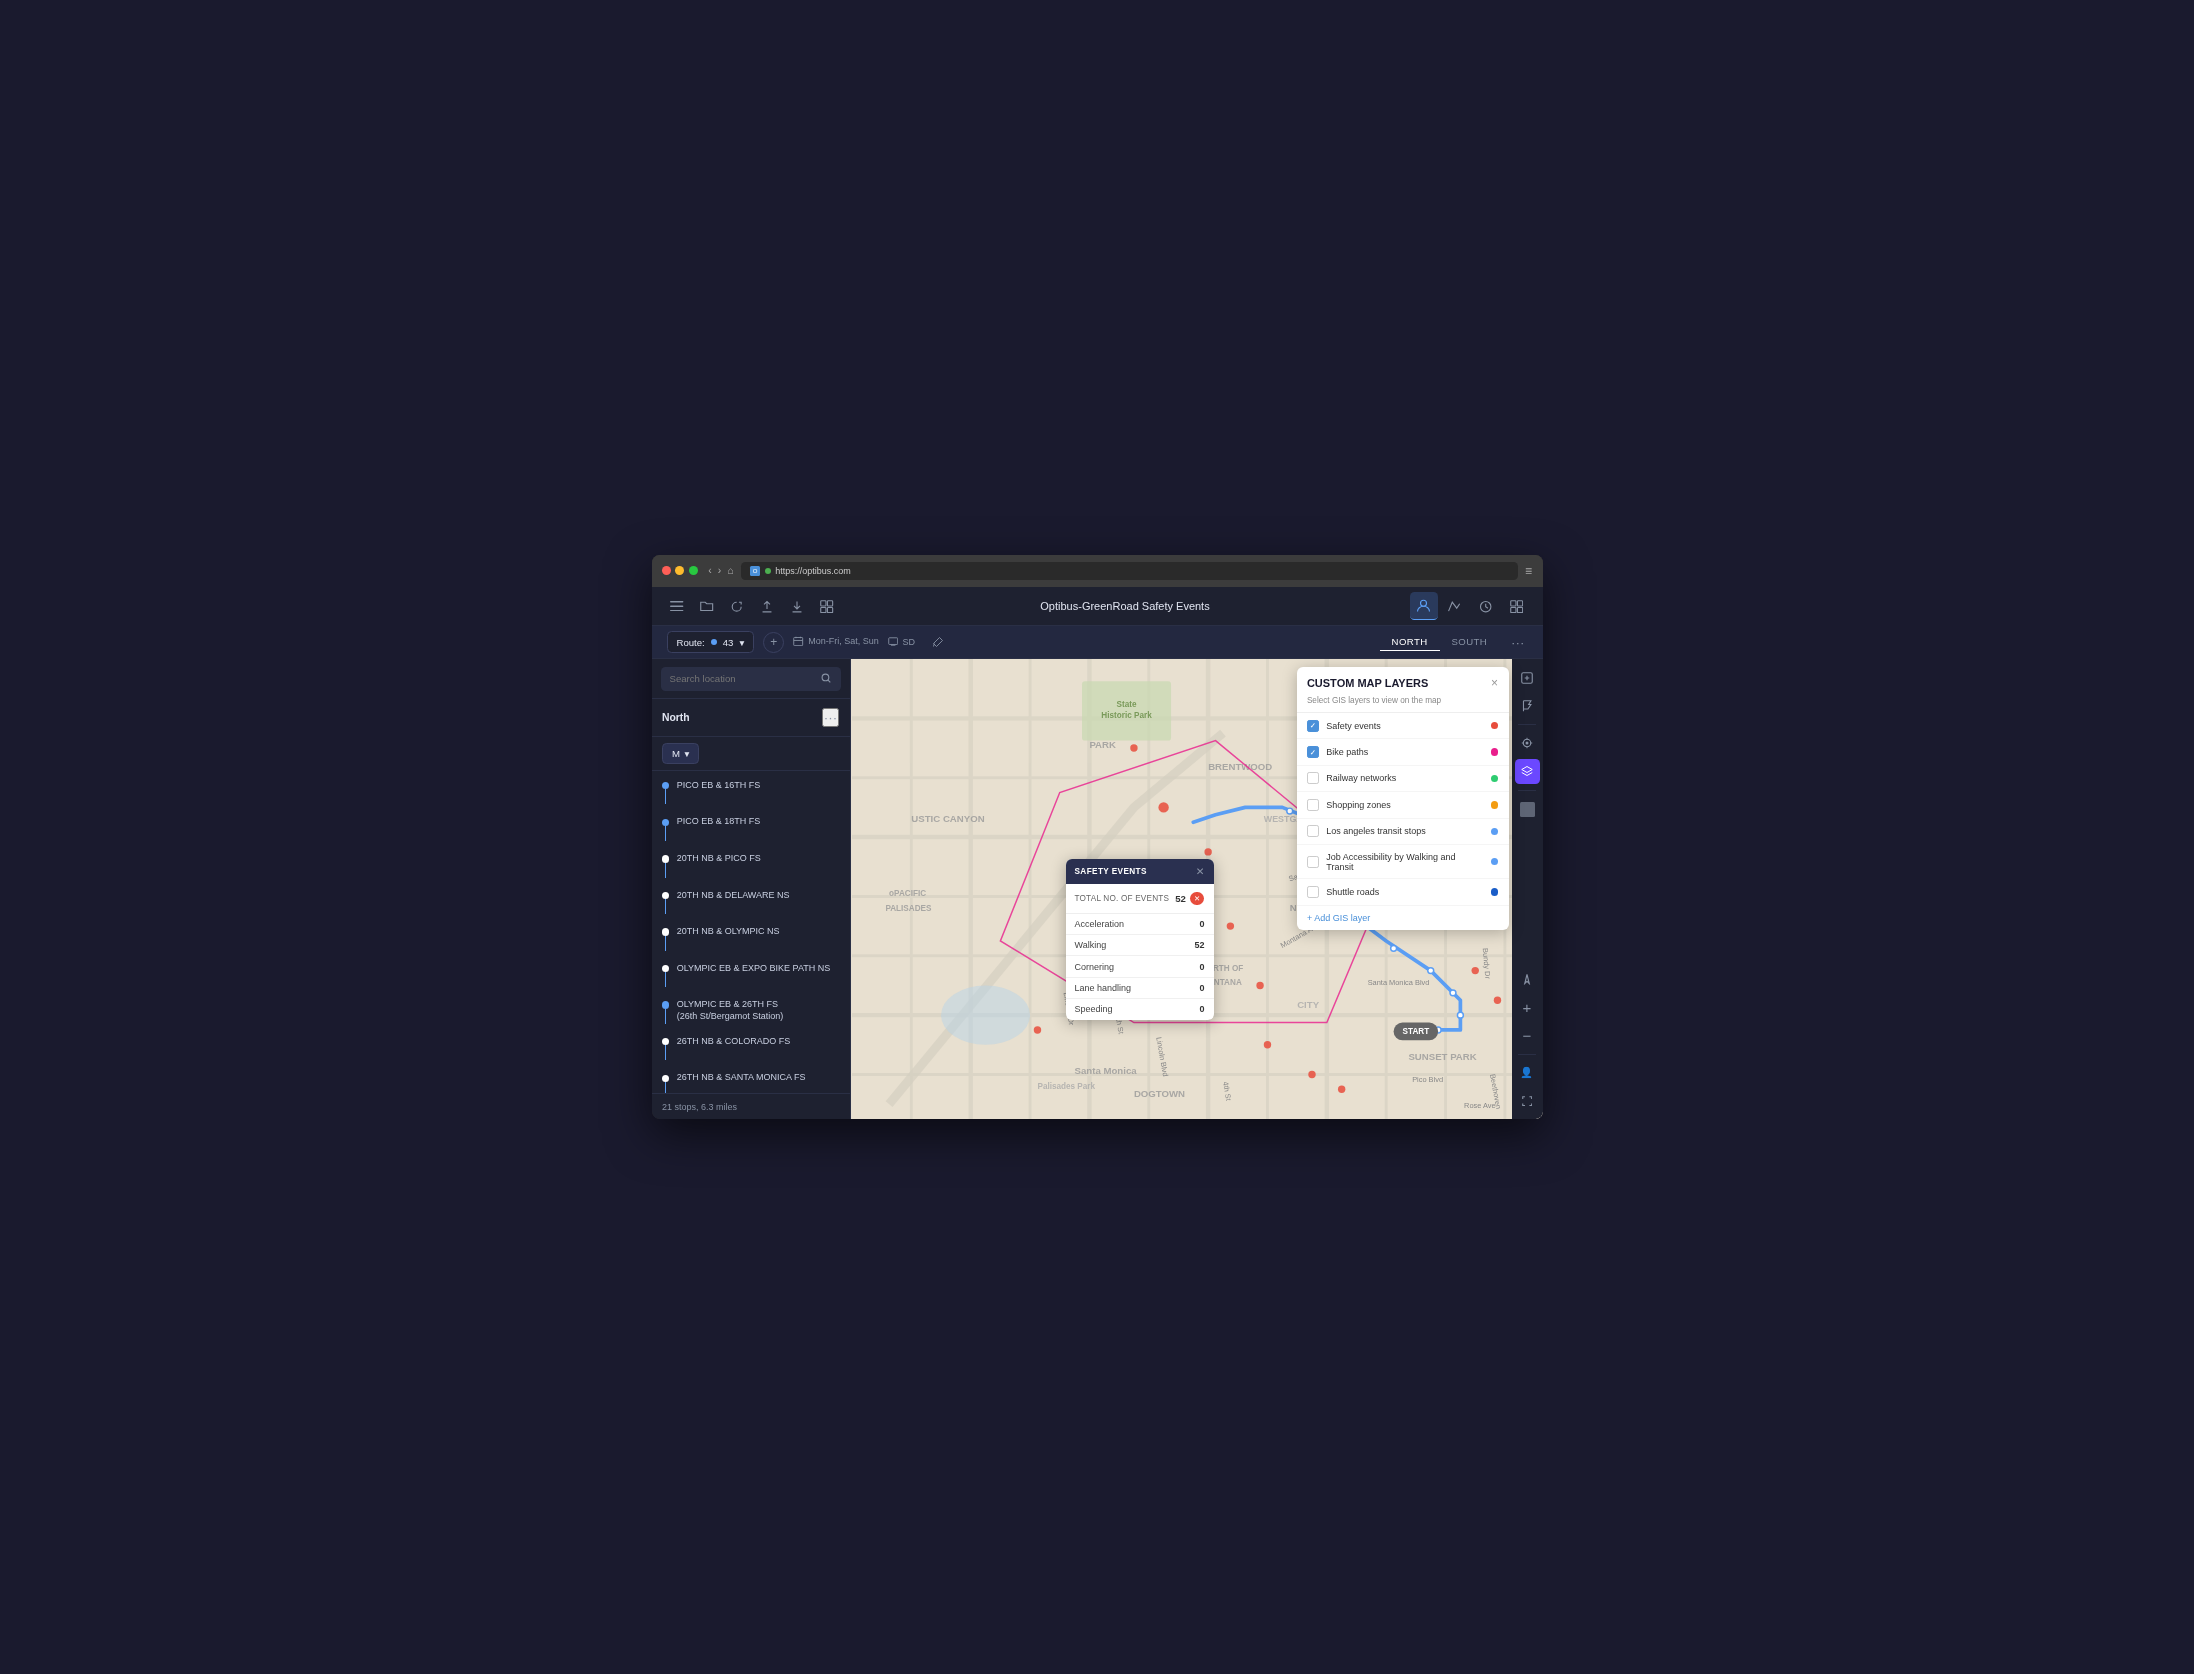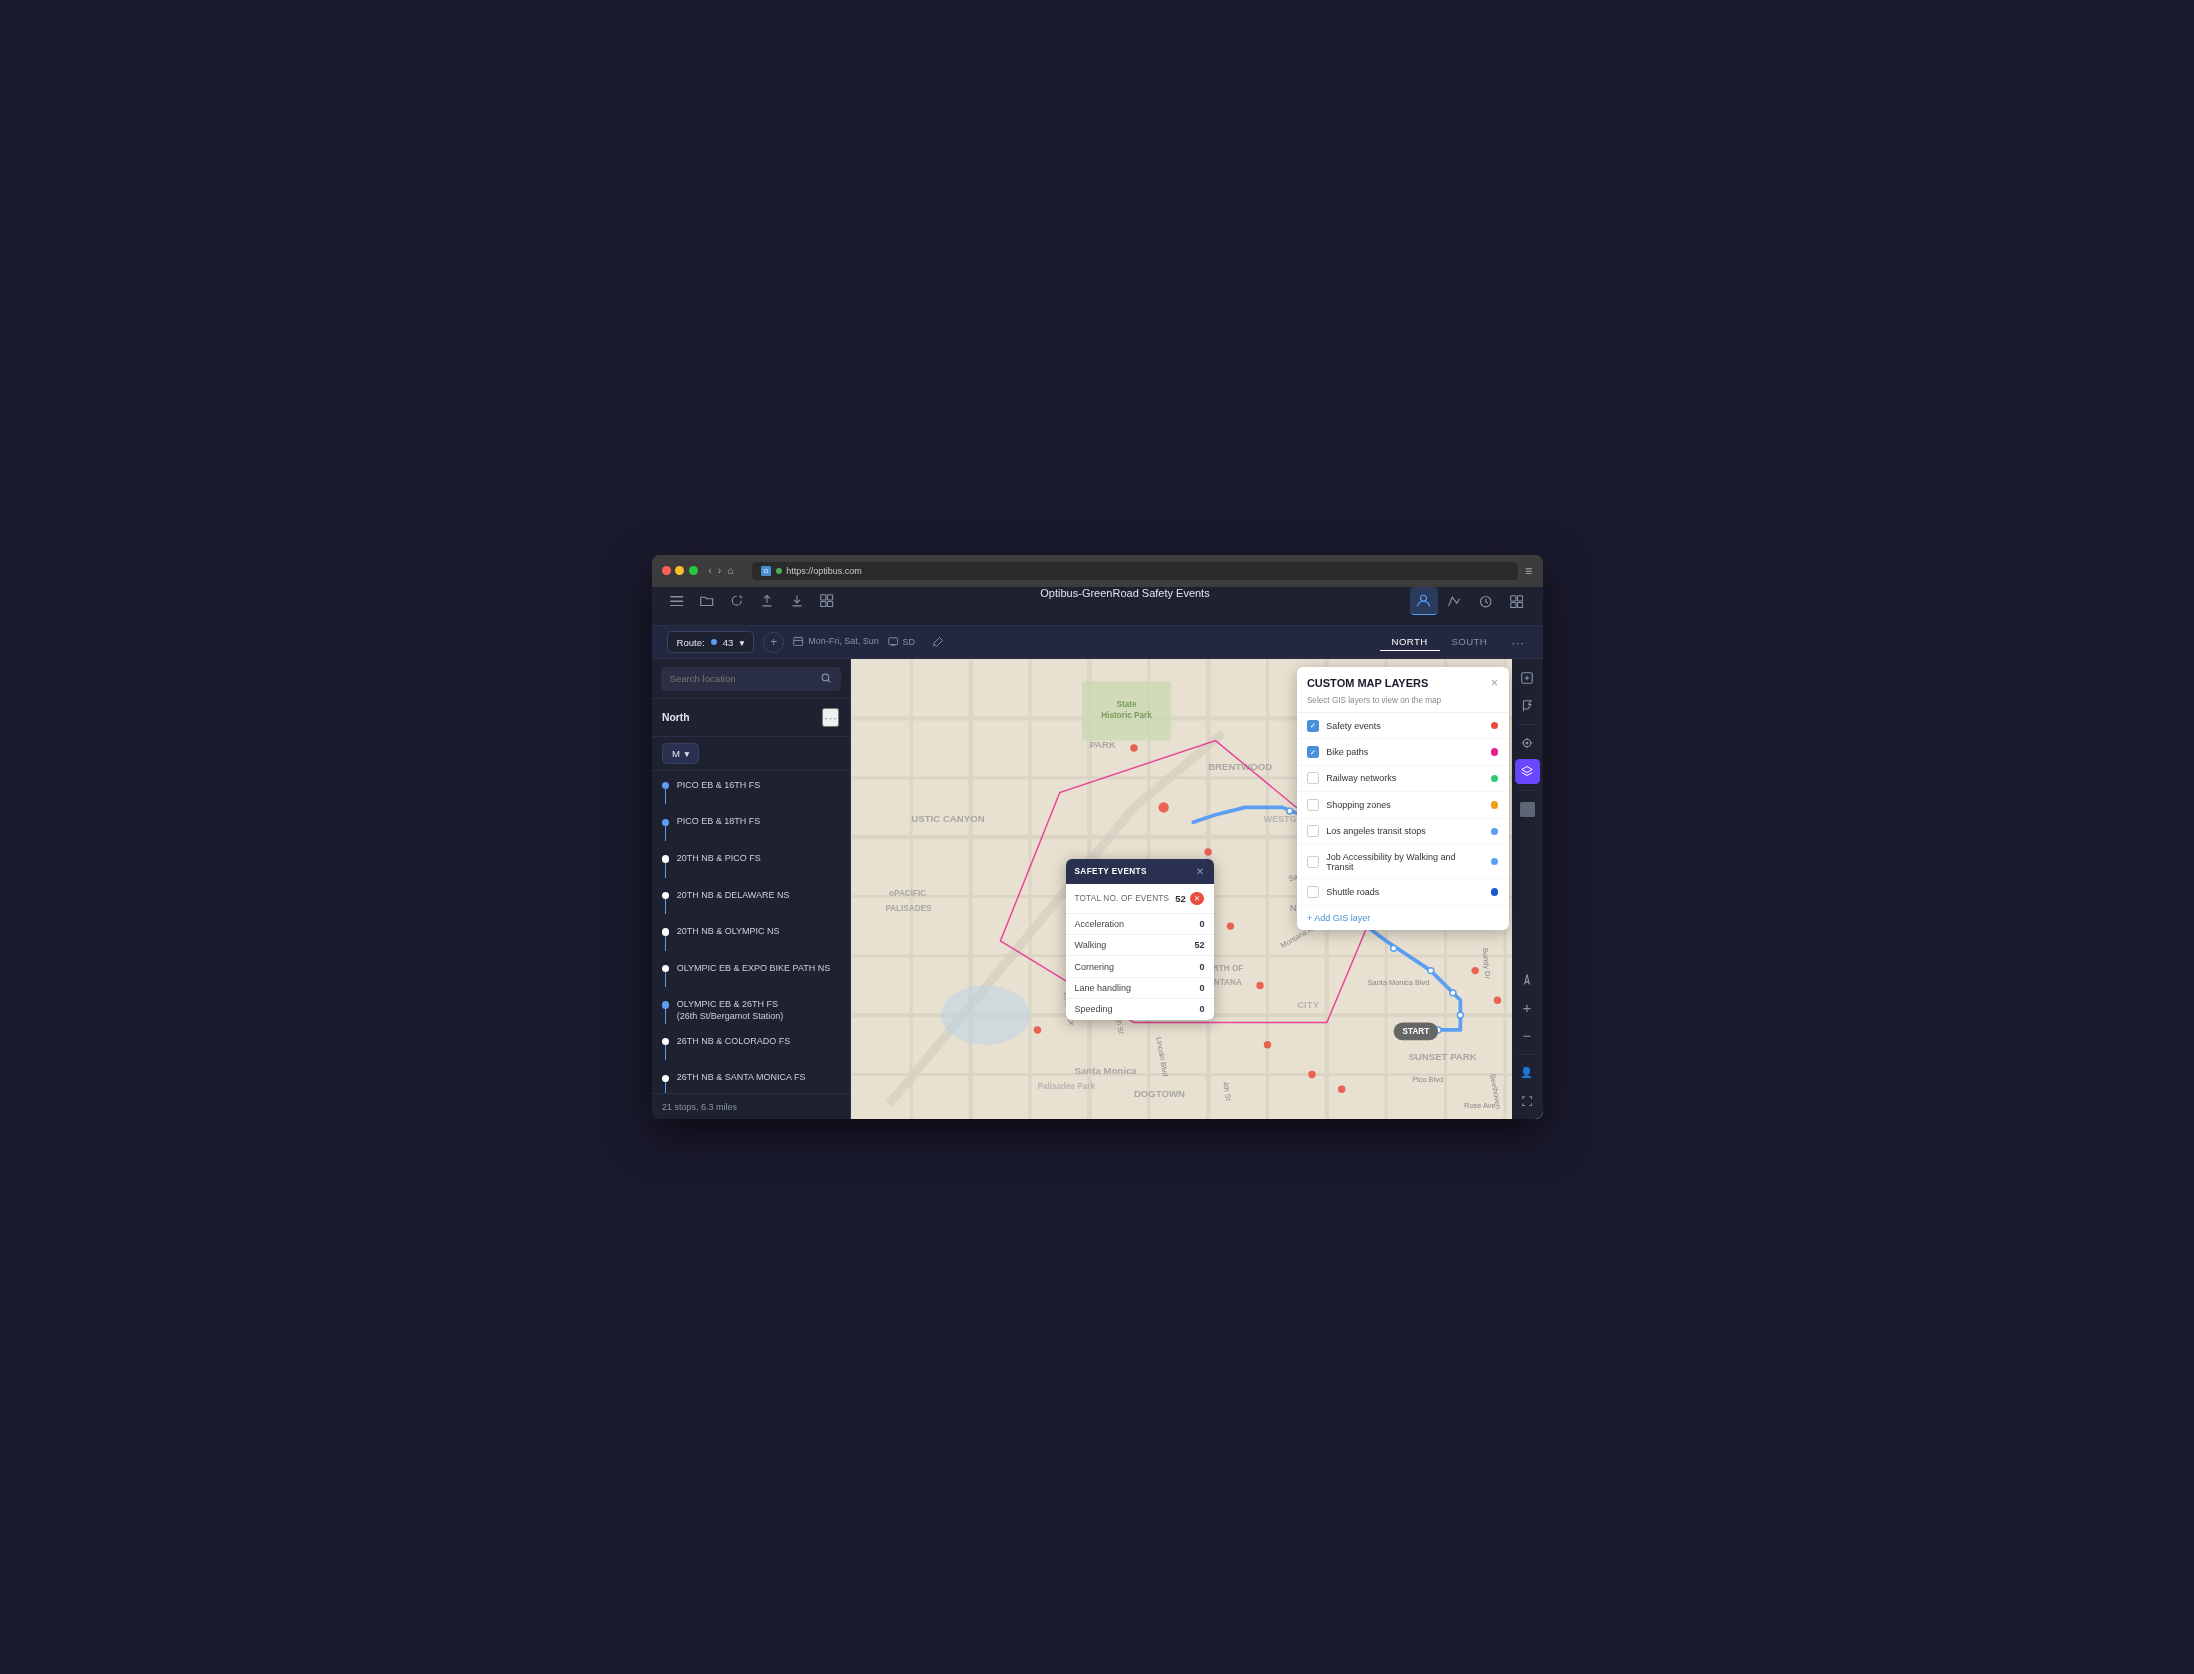--- a/index.html
+++ b/index.html
@@ -39,36 +39,35 @@
       color: #aaa; font-size: 10.4px; cursor: pointer; background: none; border: none;
     }
     .browser-url-bar {
       flex: 1;
       background: #2a2a2a;
       border-radius: 4.5px;
       padding: 3.7px 9px;
       display: flex;
       align-items: center;
       gap: 4.5px;
-      margin-left: 11px;
     }
     .favicon { width: 10.4px; height: 10.4px; border-radius: 1.5px; background: #4a90d9; display: flex; align-items: center; justify-content: center; font-size: 6px; color: white; }
     .url-text { color: #ccc; font-size: 9px; }
     .secure-dot { width: 6px; height: 6px; border-radius: 50%; background: #4caf50; }
     .browser-menu { color: #aaa; font-size: 12px; margin-left: auto; cursor: pointer; }
 
     
     .app-container { display: flex; flex-direction: column; height: 100%; }
 
     
     .top-toolbar {
       background: #1e2130;
       padding: 0 12px;
       display: flex;
-      align-items: flex-start;
+      align-items: center;
       height: 39px;
       border-bottom: 0.7px solid #2a2f45;
     }
     .toolbar-left { display: flex; gap: 3px; align-items: center; }
     .toolbar-btn {
       width: 27px; height: 27px;
       border-radius: 4.5px;
       border: none;
       background: transparent;
       color: #8892a4;

